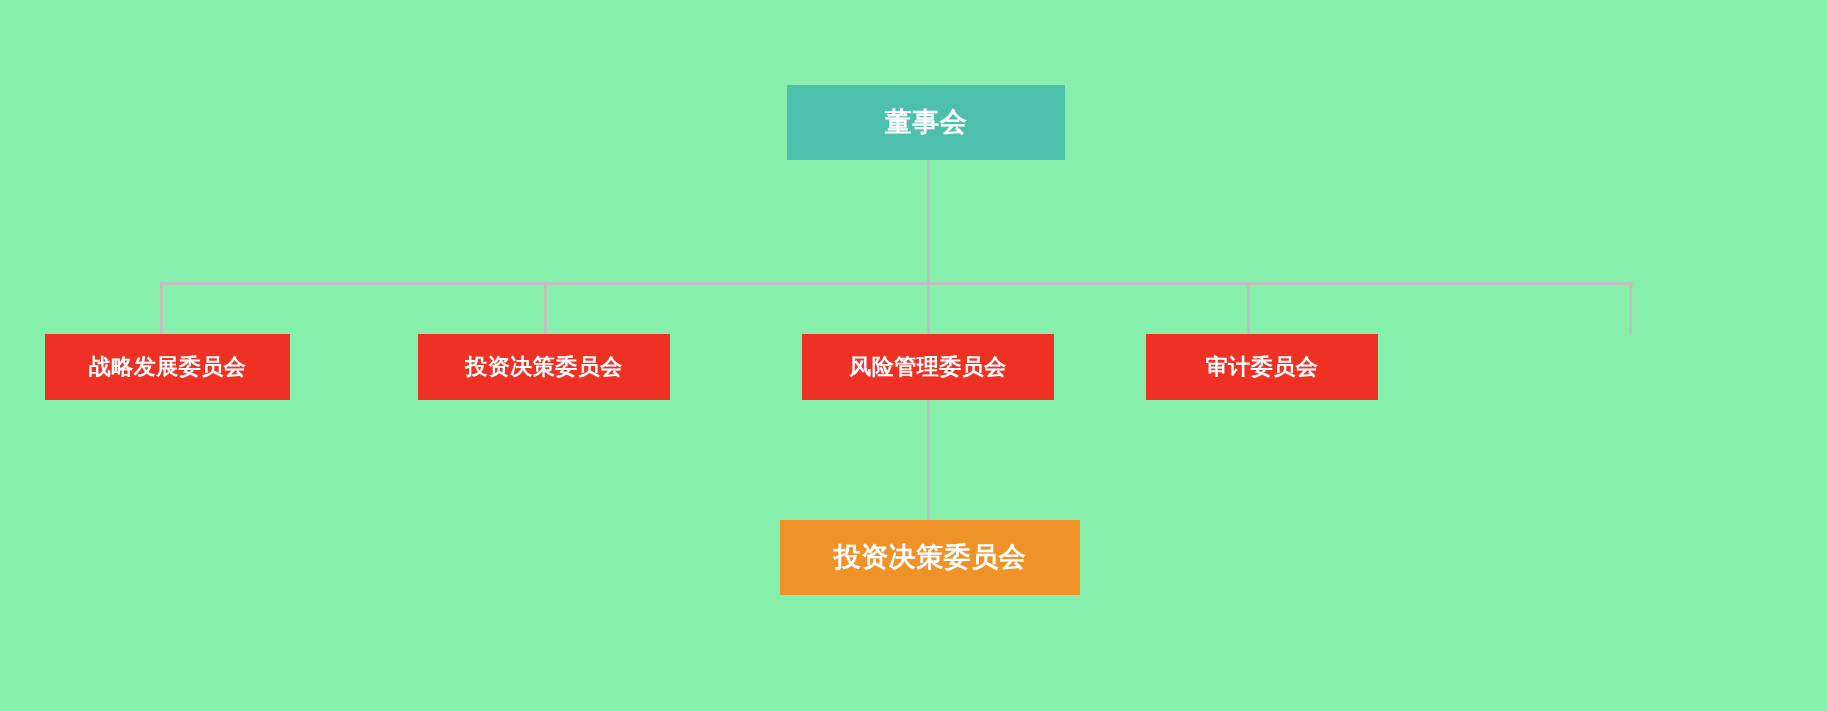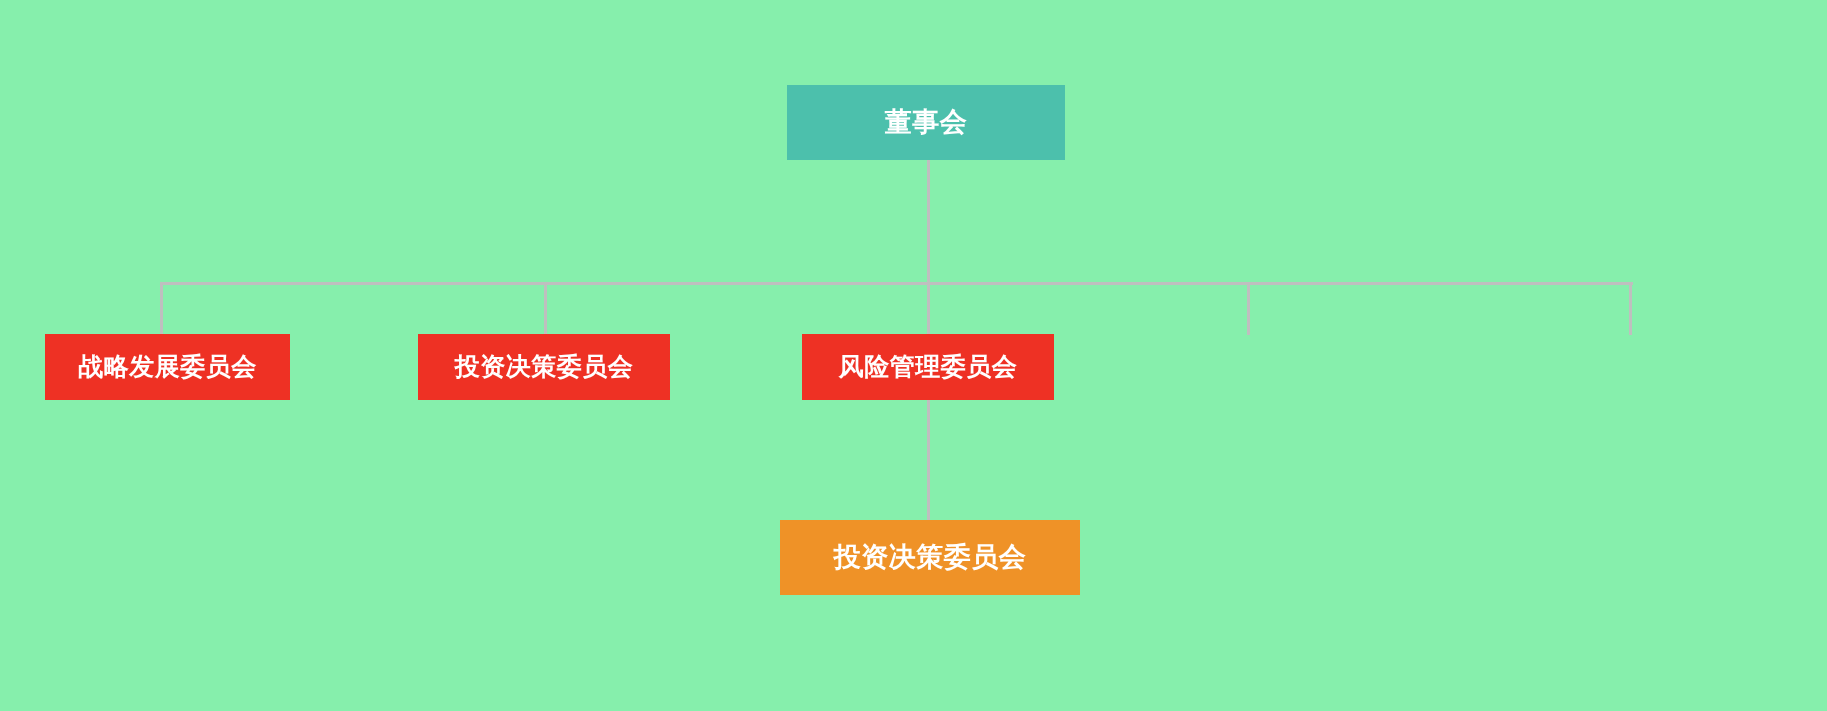--- a/index.html
+++ b/index.html
@@ -30,21 +30,21 @@
     text-align: center;
     line-height: 1.1;
     user-select: none;
   }
   .node-root {
     background: #4CC0AC;
     font-size: 27px;
   }
   .node-committee {
     background: #EE3124;
-    font-size: 25px;
+    font-size: 22px;
   }
   .node-office {
     background: #EF9227;
     font-size: 27px;
   }
   .connector {
     position: absolute;
     background: #BFBFBF;
   }
   .connector-v {
@@ -82,20 +82,23 @@
   </div>
 
   <div class="node node-committee" style="left:802px; top:334px; width:252px; height:66px;">
     <span>风险管理委员会</span>
   </div>
 
   <div class="node node-committee" style="left:418px; top:334px; width:252px; height:66px;">
     <span>投资决策委员会</span>
   </div>
 
+  <div class="node node-committee" style="left:1146px; top:334px; width:232px; height:66px;">
+    <span>审计委员会</span>
+  </div>
 
 
   <div class="connector connector-v" style="left:927px; top:400px; height:122px;"></div>
 
   <div class="node node-office" style="left:780px; top:520px; width:300px; height:75px;">
     <span>投资决策委员会</span>
   </div>
 
 </div>
 

